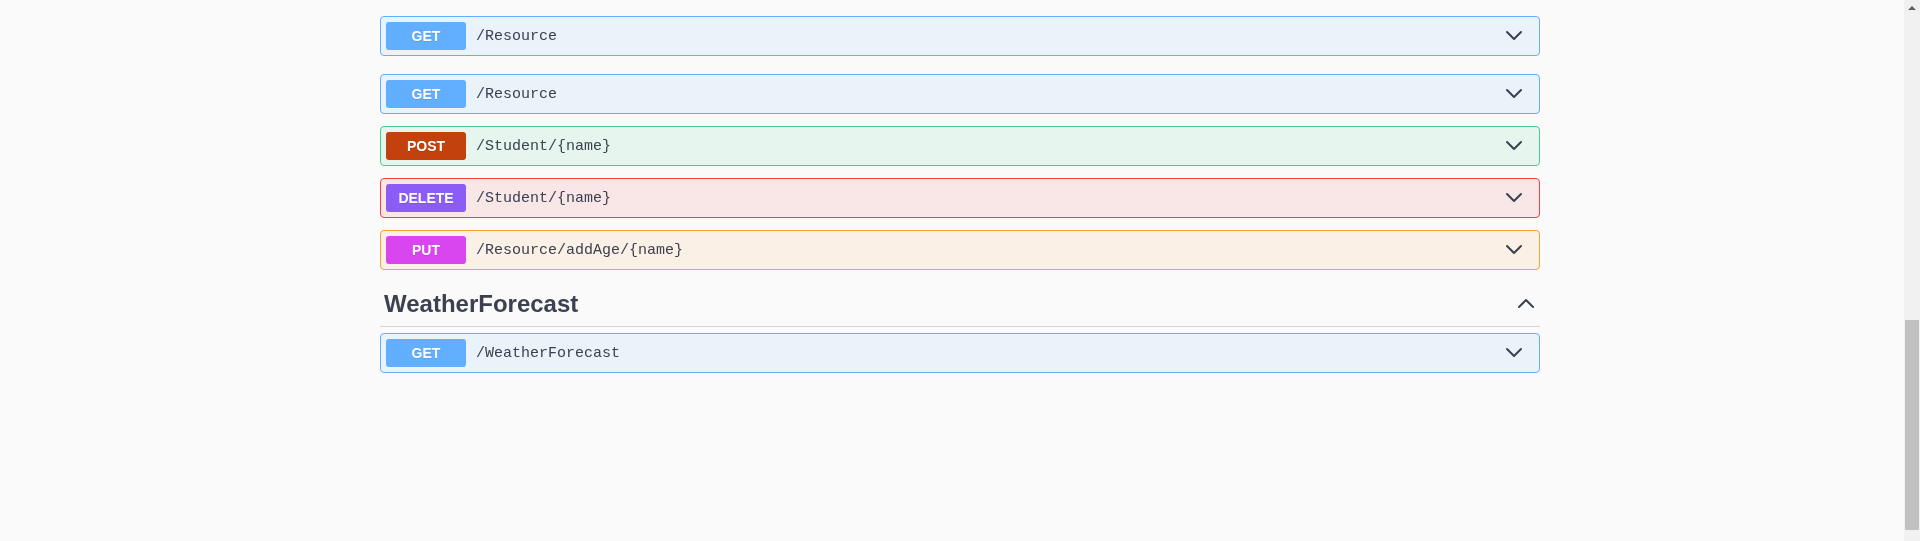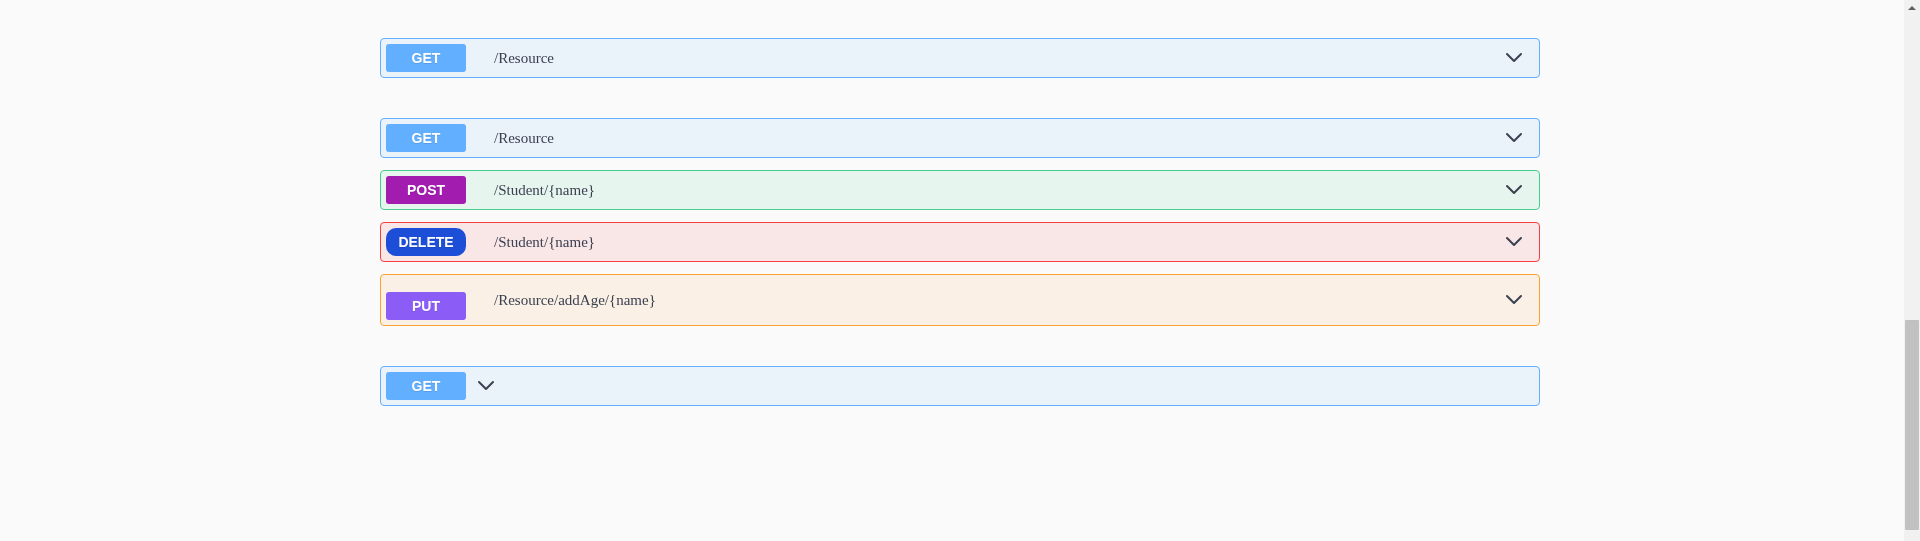--- a/index.html
+++ b/index.html
@@ -56,42 +56,42 @@
       padding: 6px 0;
       border-radius: 3px;
       font-size: 14px;
       font-weight: 700;
       color: #fff;
       text-shadow: 0 1px 0 rgba(0,0,0,.1);
       font-family: -apple-system, BlinkMacSystemFont, "Segoe UI", sans-serif;
     }
     .op-path {
       flex: 1;
-      font-family: Liberation Serif, serif;
+      font-family: Liberation Mono, monospace;
       font-size: 15px;
-      padding-left: 28px;
+      padding-left: 10px;
       color: #3b4151;
       word-break: break-all;
     }
     .op-chevron {
       padding: 0 10px;
     }
 
     
-    .op-get { background: rgba(97,175,254,.1); border-color: #61affe; margin-top: 22px; }
+    .op-get { background: rgba(97,175,254,.1); border-color: #61affe; }
     .op-get .method-badge { background: #61affe; }
     
     .op-post { background: rgba(73,204,144,.1); border-color: #49cc90; }
-    .op-post .method-badge { background: #a21caf; }
+    .op-post .method-badge { background: #c2410c; }
     
     .op-delete { background: rgba(249,62,62,.1); border-color: #f93e3e; }
-    .op-delete .method-badge { background: #1d4ed8; border-radius: 10px; }
+    .op-delete .method-badge { background: #8b5cf6; }
     
     .op-put { background: rgba(252,161,48,.1); border-color: #fca130; }
-    .op-put .method-badge { background: #8b5cf6; margin-top: 12px; }
+    .op-put .method-badge { background: #d946ef; }
 
     
     .scrollbar-stub {
       position: fixed;
       right: 0;
       top: 0;
       bottom: 0;
       width: 16px;
       background: #f1f1f1;
     }
@@ -162,24 +162,33 @@
             <span class="method-badge">PUT</span>
             <span class="op-path">/Resource/addAge/{name}</span>
             <span class="op-chevron"><svg width="20" height="20" viewBox="0 0 20 20">
                 <path d="M3 7 L10 14 L17 7" fill="none" stroke="#3b4151" stroke-width="2" stroke-linecap="round" stroke-linejoin="round"></path>
               </svg></span>
           </div>
         </div>
       </div>
     </section>
     <section class="tag-section">
+      <div class="tag-header">
+        <h3 class="tag-title">WeatherForecast</h3>
+        <span class="chevron">
+          <svg width="20" height="20" viewBox="0 0 20 20">
+            <path d="M3 13 L10 6 L17 13" fill="none" stroke="#3b4151" stroke-width="2" stroke-linecap="round" stroke-linejoin="round"></path>
+          </svg>
+        </span>
+      </div>
       <div class="op-list">
         <div class="op-block op-get">
           <div class="op-row">
             <span class="method-badge">GET</span>
+            <span class="op-path">/WeatherForecast</span>
             <span class="op-chevron"><svg width="20" height="20" viewBox="0 0 20 20">
                 <path d="M3 7 L10 14 L17 7" fill="none" stroke="#3b4151" stroke-width="2" stroke-linecap="round" stroke-linejoin="round"></path>
               </svg></span>
           </div>
         </div>
       </div>
     </section>
   </div>
 
 <div class="scrollbar-stub">

